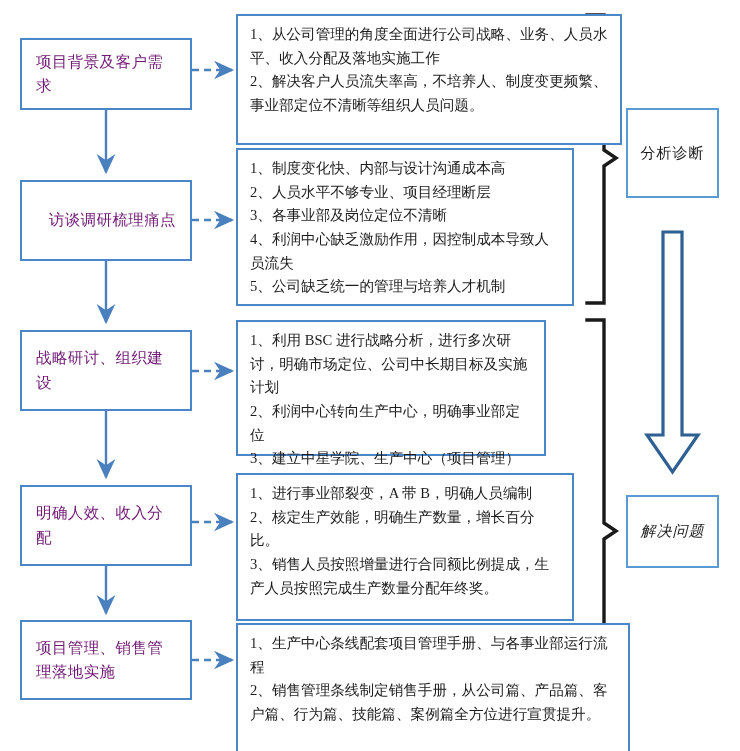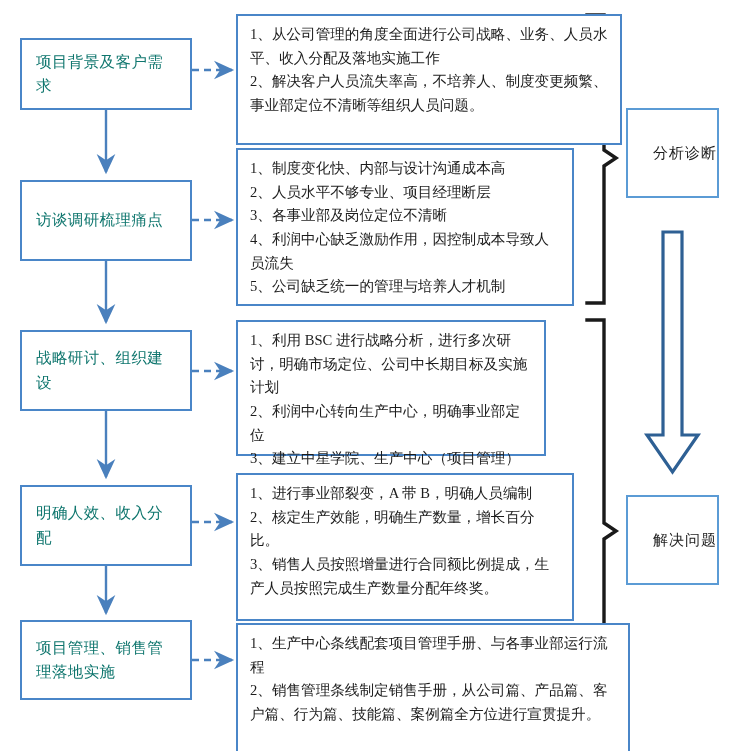--- a/index.html
+++ b/index.html
@@ -22,21 +22,22 @@
     position: absolute;
     box-sizing: border-box;
     border: 2px solid #4a86c8;
     background: #ffffff;
     display: flex;
     align-items: center;
     padding: 0 14px;
     font-size: 15.5px;
     line-height: 1.55;
     letter-spacing: 0.4px;
-    color: #0f766e;
+    color: #701a75;
+    justify-content: flex-end;
   }
   .detail-box {
     position: absolute;
     box-sizing: border-box;
     border: 2px solid #4a86c8;
     background: #ffffff;
     padding: 7px 10px 7px 12px;
     font-size: 14.6px;
     line-height: 1.62;
     color: #1c1c1c;
@@ -48,21 +49,21 @@
   .detail-box .ln + .ln {
     margin-top: 0;
   }
   .label-box {
     position: absolute;
     box-sizing: border-box;
     border: 2px solid #5b9bd5;
     background: #ffffff;
     display: flex;
     align-items: center;
-    justify-content: flex-end;
+    justify-content: center;
     font-size: 15px;
     letter-spacing: 1px;
     color: #1c1c1c;
   }
   .svg-layer {
     position: absolute;
     left: 0;
     top: 0;
     width: 740px;
     height: 751px;
@@ -160,17 +161,17 @@
 
   <div class="detail-box" style="left:236px; top:623px; width:394px; height:135px;">
     <div class="ln">1、生产中心条线配套项目管理手册、与各事业部运行流程</div>
     <div class="ln">2、销售管理条线制定销售手册，从公司篇、产品篇、客户篇、行为篇、技能篇、案例篇全方位进行宣贯提升。</div>
   </div>
 
   <div class="label-box" style="left:626px; top:108px; width:93px; height:90px;">
     <span>分析诊断</span>
   </div>
 
-  <div class="label-box" style="left:626px; top:495px; width:93px; height:90px;">
+  <div class="label-box" style="left:626px; top:495px; width:93px; height:73px;font-style:italic;">
     <span>解决问题</span>
   </div>
 
 </div>
 
 </body></html>

